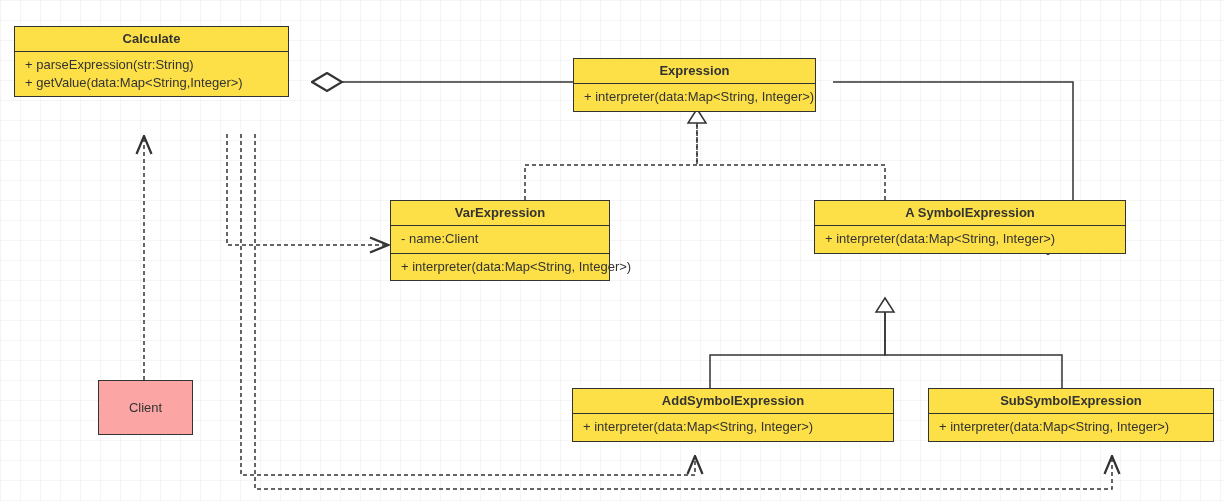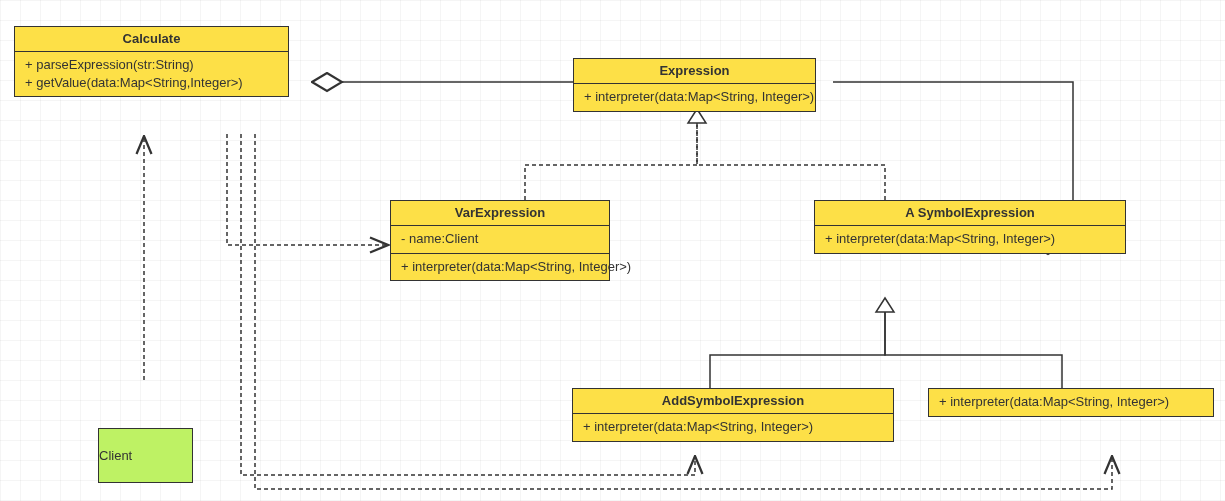--- a/index.html
+++ b/index.html
@@ -37,26 +37,26 @@
   }
   .uml-section {
     padding: 4px 10px 5px 10px;
     border-bottom: 1.5px solid #333;
     line-height: 1.35;
     white-space: nowrap;
   }
   .uml-section:last-child { border-bottom: none; }
   .simple-box {
     position: absolute;
-    background: #bef264;
+    background: #fca5a5;
     border: 1.5px solid #333;
     box-sizing: border-box;
     display: flex;
     align-items: center;
-    margin-top: 48px;
+    justify-content: center;
   }
   svg.connectors {
     position: absolute;
     left: 0; top: 0;
     width: 1225px; height: 501px;
     pointer-events: none;
   }
 </style>
 </head>
 <body>
@@ -136,20 +136,21 @@
 </div>
 
 <div class="uml-box" style="left:572px; top:388px; width:322px;">
   <div class="uml-title">AddSymbolExpression</div>
   <div class="uml-section">
     <div>+ interpreter(data:Map&lt;String, Integer&gt;)</div>
   </div>
 </div>
 
 <div class="uml-box" style="left:928px; top:388px; width:286px;">
+  <div class="uml-title">SubSymbolExpression</div>
   <div class="uml-section">
     <div>+ interpreter(data:Map&lt;String, Integer&gt;)</div>
   </div>
 </div>
 
 <div class="simple-box" style="left:98px; top:380px; width:95px; height:55px;">
   <span>Client</span>
 </div>
 
 </body></html>

